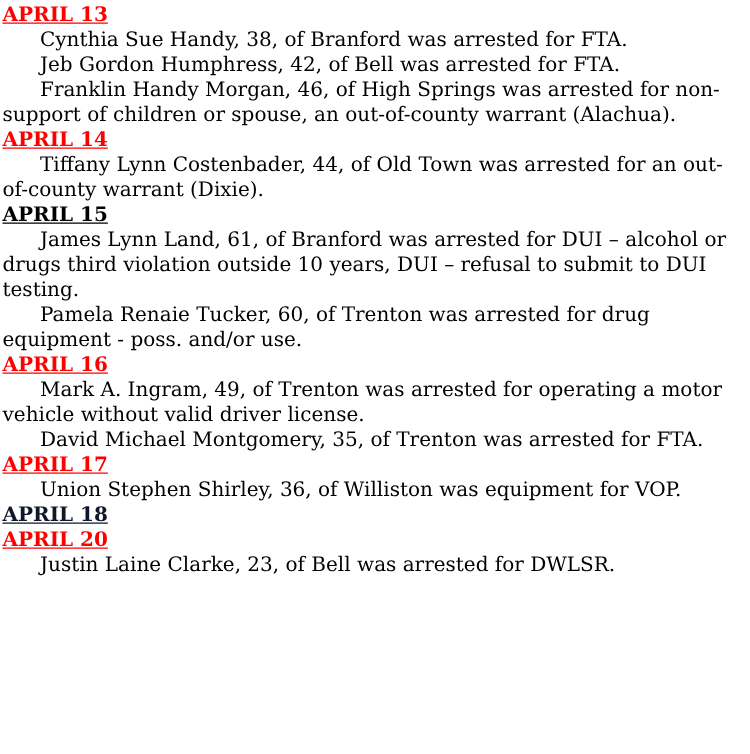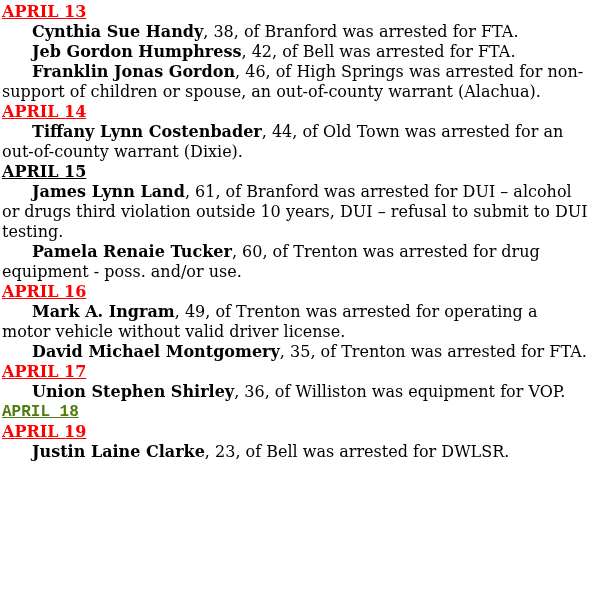--- a/index.html
+++ b/index.html
@@ -25,37 +25,37 @@
     line-height: 20px;
     font-weight: bold;
     color: #ff0000;
     text-decoration: underline;
   }
   .entry {
     margin: 0;
     text-indent: 30px;
   }
   .arrestee-name {
-    font-weight: bold;
+    font-weight: normal;
   }
 </style>
 </head>
 <body>
 
 <div class="report" style="color: rgb(0, 0, 0); background: rgb(255, 255, 255);">
     <h2 class="date-heading" style="color: rgb(255, 0, 0);">APRIL 13</h2>
     <p class="entry"><span class="arrestee-name">Cynthia Sue Handy</span><span>, 38, of Branford was arrested for FTA.</span></p>
     <p class="entry"><span class="arrestee-name">Jeb Gordon Humphress</span><span>, 42, of Bell was arrested for FTA.</span></p>
-    <p class="entry"><span class="arrestee-name">Franklin Jonas Gordon</span><span>, 46, of High Springs was arrested for non-support of children or spouse, an out-of-county warrant (Alachua).</span></p>
+    <p class="entry"><span class="arrestee-name">Franklin Handy Morgan</span><span>, 46, of High Springs was arrested for non-support of children or spouse, an out-of-county warrant (Alachua).</span></p>
     <h2 class="date-heading" style="color: rgb(255, 0, 0);">APRIL 14</h2>
     <p class="entry"><span class="arrestee-name">Tiffany Lynn Costenbader</span><span>, 44, of Old Town was arrested for an out-of-county warrant (Dixie).</span></p>
     <h2 class="date-heading" style="color: #000000;">APRIL 15</h2>
     <p class="entry"><span class="arrestee-name">James Lynn Land</span><span>, 61, of Branford was arrested for DUI – alcohol or drugs third violation outside 10 years, DUI – refusal to submit to DUI testing.</span></p>
     <p class="entry"><span class="arrestee-name">Pamela Renaie Tucker</span><span>, 60, of Trenton was arrested for drug equipment - poss. and/or use.</span></p>
     <h2 class="date-heading" style="color: rgb(255, 0, 0);">APRIL 16</h2>
     <p class="entry"><span class="arrestee-name">Mark A. Ingram</span><span>, 49, of Trenton was arrested for operating a motor vehicle without valid driver license.</span></p>
     <p class="entry"><span class="arrestee-name">David Michael Montgomery</span><span>, 35, of Trenton was arrested for FTA.</span></p>
     <h2 class="date-heading" style="color: rgb(255, 0, 0);">APRIL 17</h2>
     <p class="entry"><span class="arrestee-name">Union Stephen Shirley</span><span>, 36, of Williston was equipment for VOP.</span></p>
-    <h2 class="date-heading" style="color: #4d7c0f; font-family: Liberation Mono, monospace;">APRIL 18</h2>
-    <h2 class="date-heading" style="color: rgb(255, 0, 0);">APRIL 19</h2>
+    <h2 class="date-heading" style="color: #0f172a;">APRIL 18</h2>
+    <h2 class="date-heading" style="color: rgb(255, 0, 0);">APRIL 20</h2>
     <p class="entry"><span class="arrestee-name">Justin Laine Clarke</span><span>, 23, of Bell was arrested for DWLSR.</span></p>
   </div>
 
 </body></html>

